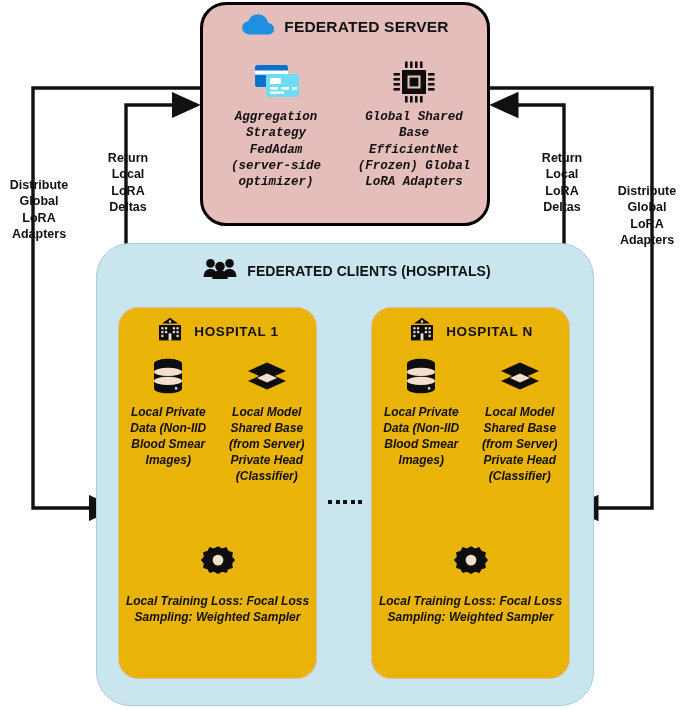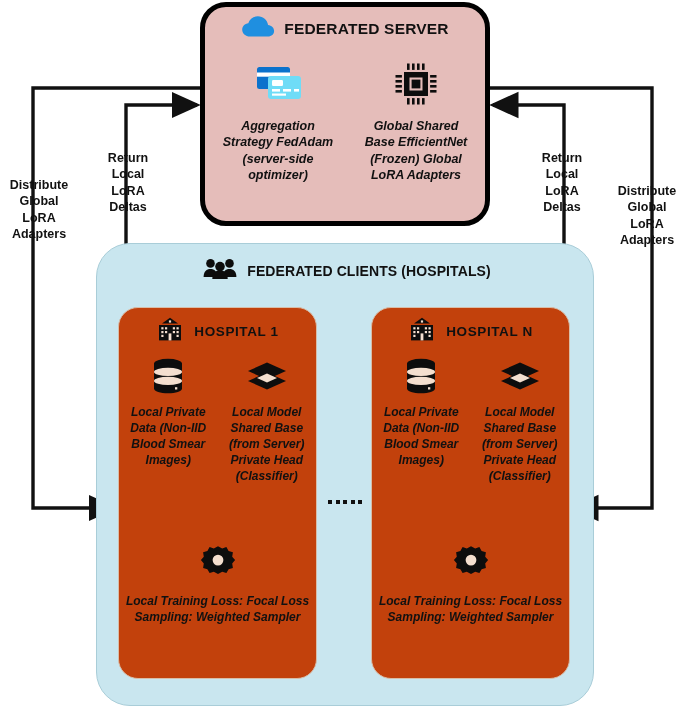--- a/index.html
+++ b/index.html
@@ -8,57 +8,57 @@
     background:#ffffff;
     font-family:"Liberation Sans","DejaVu Sans",sans-serif;
     position:relative;overflow:hidden;
   }
   #stage{position:absolute;left:0;top:0;width:685px;height:710px;}
   .abs{position:absolute;}
 
   
   #server-panel{
     left:200px;top:2px;width:290px;height:224px;
-    background:#e5bdba;border:5px solid #000000;border-radius:26px;
+    background:#e5bdba;border:3px solid #000000;border-radius:26px;
     box-sizing:border-box;
   }
   #server-header{
     position:absolute;left:0;top:8px;width:100%;
     display:flex;align-items:center;justify-content:center;gap:9px;
   }
   #server-title{
     font-size:15.5px;font-weight:bold;letter-spacing:.2px;color:#111;
   }
   .server-col{
     position:absolute;top:55px;width:118px;text-align:center;
   }
   #server-col-left{left:14px;}
   #server-col-right{left:152px;}
   .server-icon-wrap{height:44px;display:flex;align-items:center;justify-content:center;}
   .server-text{
-    margin-top:12px;font-size:12.5px;font-weight:bold;font-style:italic;
-    line-height:1.30;color:#111;
+    margin-top:5px;font-size:12.5px;font-weight:bold;font-style:italic;
+    line-height:1.30;color:#111;font-family:Liberation Mono, monospace;
   }
 
   
   #clients-panel{
     left:96px;top:243px;width:498px;height:463px;
     background:#c9e6ef;border:1px solid #a9cdd8;border-radius:34px;
     box-sizing:border-box;
   }
   #clients-header{
     position:absolute;left:2px;top:14px;width:100%;
     display:flex;align-items:center;justify-content:center;gap:10px;
   }
   #clients-title{font-size:14px;font-weight:bold;color:#111;letter-spacing:.1px;}
 
   
   .hospital{
     position:absolute;top:307px;width:199px;height:372px;
-    background:#c2410c;border:1px solid #d8bda8;border-radius:20px;
+    background:#eab308;border:1px solid #d8bda8;border-radius:20px;
     box-sizing:border-box;
   }
   #hospital-1{left:118px;}
   #hospital-n{left:371px;}
   .hosp-header{
     position:absolute;left:0;top:9px;width:100%;
     display:flex;align-items:center;justify-content:center;gap:10px;
   }
   .hosp-title{font-size:13.5px;font-weight:bold;color:#111;letter-spacing:.6px;}
   .hosp-cols{position:absolute;left:0;top:47px;width:100%;display:flex;}

